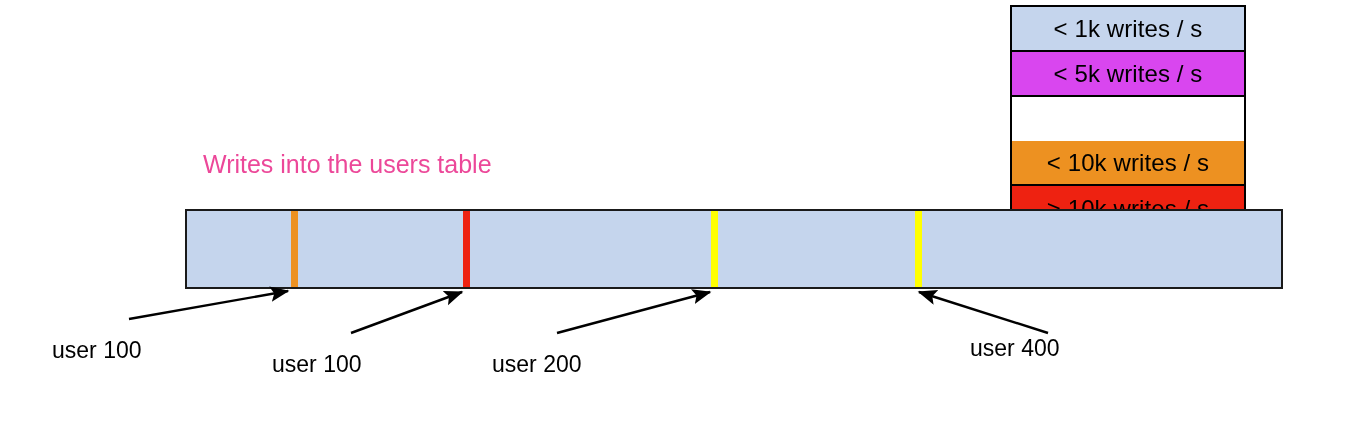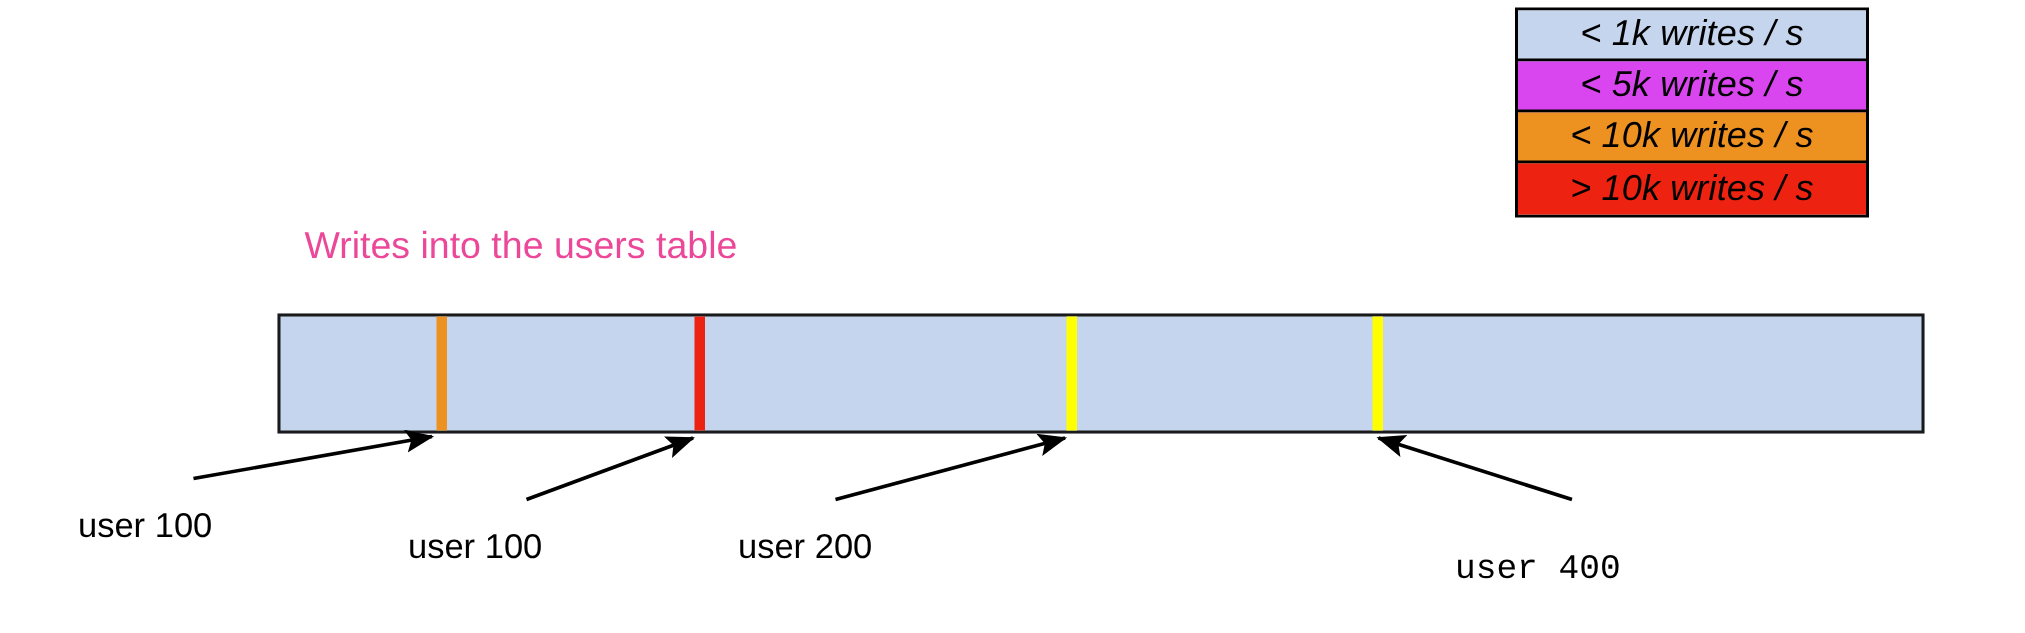--- a/index.html
+++ b/index.html
@@ -19,28 +19,27 @@
   
   #legend {
     position: absolute;
     left: 1010px;
     top: 5px;
     width: 236px;
     border: 2px solid #000000;
     box-sizing: border-box;
   }
   .legend-row {
-    height: 34px;
+    height: 45px;
     box-sizing: border-box;
     border-bottom: 2px solid #000000;
     display: flex;
     align-items: center;
     justify-content: center;
     position: relative;
-    font-style: italic;
   }
   .legend-row:last-child { border-bottom: none; }
   .legend-label {
     font-size: 24px;
     color: #000000;
     line-height: 1;
     white-space: nowrap;
     letter-spacing: 0.1px;
   }
 
@@ -95,21 +94,21 @@
 
 <div id="stage">
 
   <div id="legend">
     <div class="legend-row" style="background:#c5d5ed;">
       <span class="legend-label">&lt; 1k writes / s</span>
     </div>
     <div class="legend-row" style="background:#d946ef;">
       <span class="legend-label">&lt; 5k writes / s</span>
     </div>
-    <div class="legend-row" style="background:#ed9121;">
+    <div class="legend-row" style="background:#ed9121;margin-top:44px;">
       <span class="legend-label">&lt; 10k writes / s</span>
     </div>
     <div class="legend-row" style="background:#ee2211;">
       <span class="legend-label">&gt; 10k writes / s</span>
     </div>
   </div>
 
   <div id="chart-title">Writes into the users table</div>
 
   <div id="bar">
@@ -127,15 +126,15 @@
     </defs>
     <line x1="129" y1="319" x2="288" y2="291" stroke="#000000" stroke-width="2.4" marker-end="url(#ah)"></line>
     <line x1="351" y1="333" x2="462" y2="292" stroke="#000000" stroke-width="2.4" marker-end="url(#ah)"></line>
     <line x1="557" y1="333" x2="710" y2="292" stroke="#000000" stroke-width="2.4" marker-end="url(#ah)"></line>
     <line x1="1048" y1="333" x2="919" y2="292" stroke="#000000" stroke-width="2.4" marker-end="url(#ah)"></line>
   </svg>
 
   <div class="callout" style="left:52px;  top:337px;">user 100</div>
   <div class="callout" style="left:272px; top:351px;">user 100</div>
   <div class="callout" style="left:492px; top:351px;">user 200</div>
-  <div class="callout" style="left:970px; top:366px;font-family:Liberation Mono, monospace;">user 400</div>
+  <div class="callout" style="left:970px; top:335px;">user 400</div>
 
 </div>
 
 </body></html>

